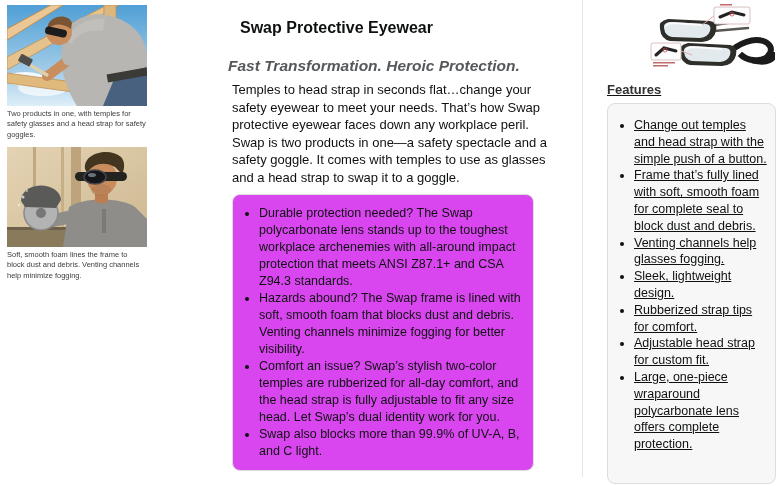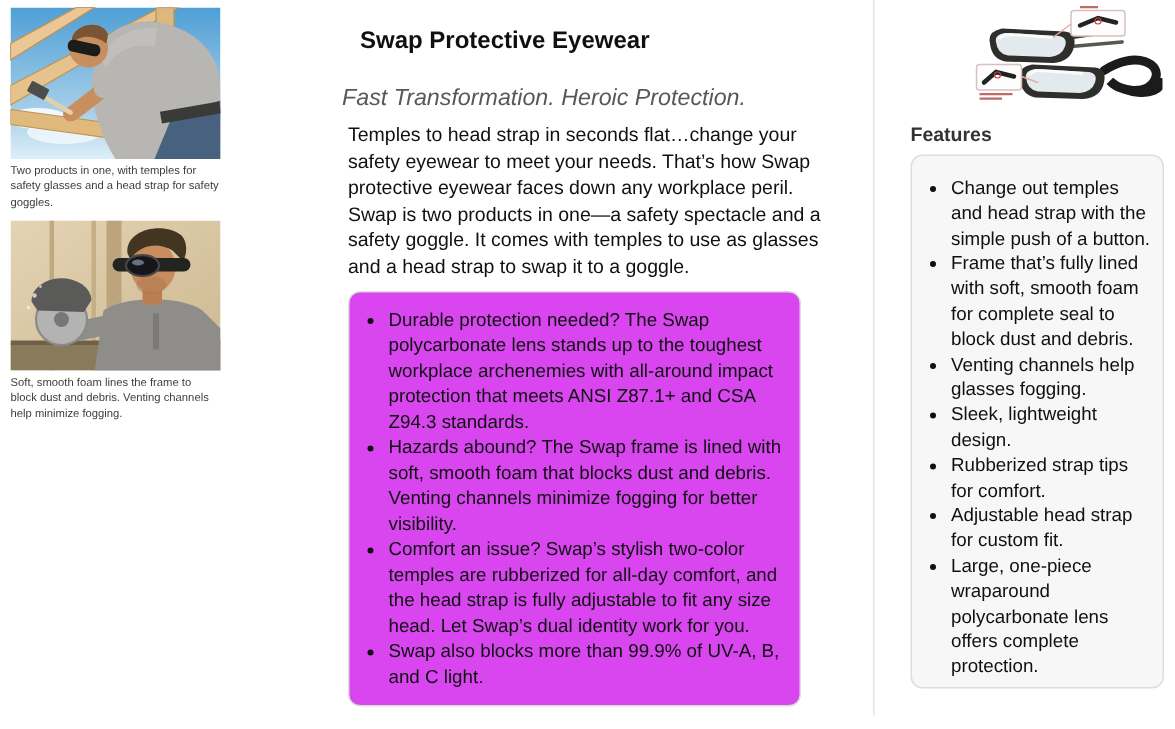--- a/index.html
+++ b/index.html
@@ -11,40 +11,40 @@
   .col-left { position:absolute; left:7px; top:5px; width:140px; }
   .col-left figure { margin:0; }
   .photo-svg { display:block; width:140px; height:101px; }
   .photo-svg.second { height:100px; }
   figcaption {
     font-size:7.5px; line-height:1.38; color:#3d3d3d; margin:3px 0 7px 0;
   }
   
   .col-main { position:absolute; left:228px; top:7px; width:320px; }
   .title { margin:12px; font-size:16px; line-height:18px; font-weight:700; color:#0f1111; }
-  .subtitle { margin:20px 0 0 0; font-size:15.5px; line-height:18px; font-weight:400;
+  .subtitle { margin:20px 0 0 0; font-size:15.5px; line-height:18px; font-weight:700;
               font-style:italic; color:#56595c; }
   .body-text { margin:6px 0 0 4px; font-size:13px; line-height:17.5px; color:#0f1111; }
   .bullet-box {
     margin:8px 0 0 4px; width:302px; box-sizing:border-box;
     background:#d946ef; border:1px solid #dddddd; border-radius:8px;
     padding:10px 10px 10px 4px;
   }
   .bullet-box ul { margin:0; padding:0 0 0 22px; }
   .bullet-box li { font-size:12.5px; line-height:17px; color:#0f1111; }
   
   .divider { position:absolute; left:582px; top:0; width:1px; height:477px; background:#e5e5e5; }
   
-  .col-right { position:absolute; left:607px; top:0; width:169px; }
+  .col-right { position:absolute; left:607px; top:0; width:169px;text-decoration:underline; }
   .product-img { display:block; width:125px; height:72px; margin:3px 0 0 43px; }
   .features-heading { margin:7px 0 0 0; font-size:13px; line-height:15px; font-weight:700; color:#323230; }
   .features-box {
     margin-top:6px; width:169px; box-sizing:border-box;
     background:#f7f7f7; border:1px solid #dddddd; border-radius:8px;
-    padding:13px 8px 5px 6px;
+    padding:13px 8px 30px 6px;
   }
   .features-box ul { margin:0; padding:0 0 0 20px; }
   .features-box li { font-size:12.5px; line-height:16.8px; color:#0f1111; }
 </style>
 </head>
 <body>
 
 <div class="page">
 
   <aside class="col-left">

